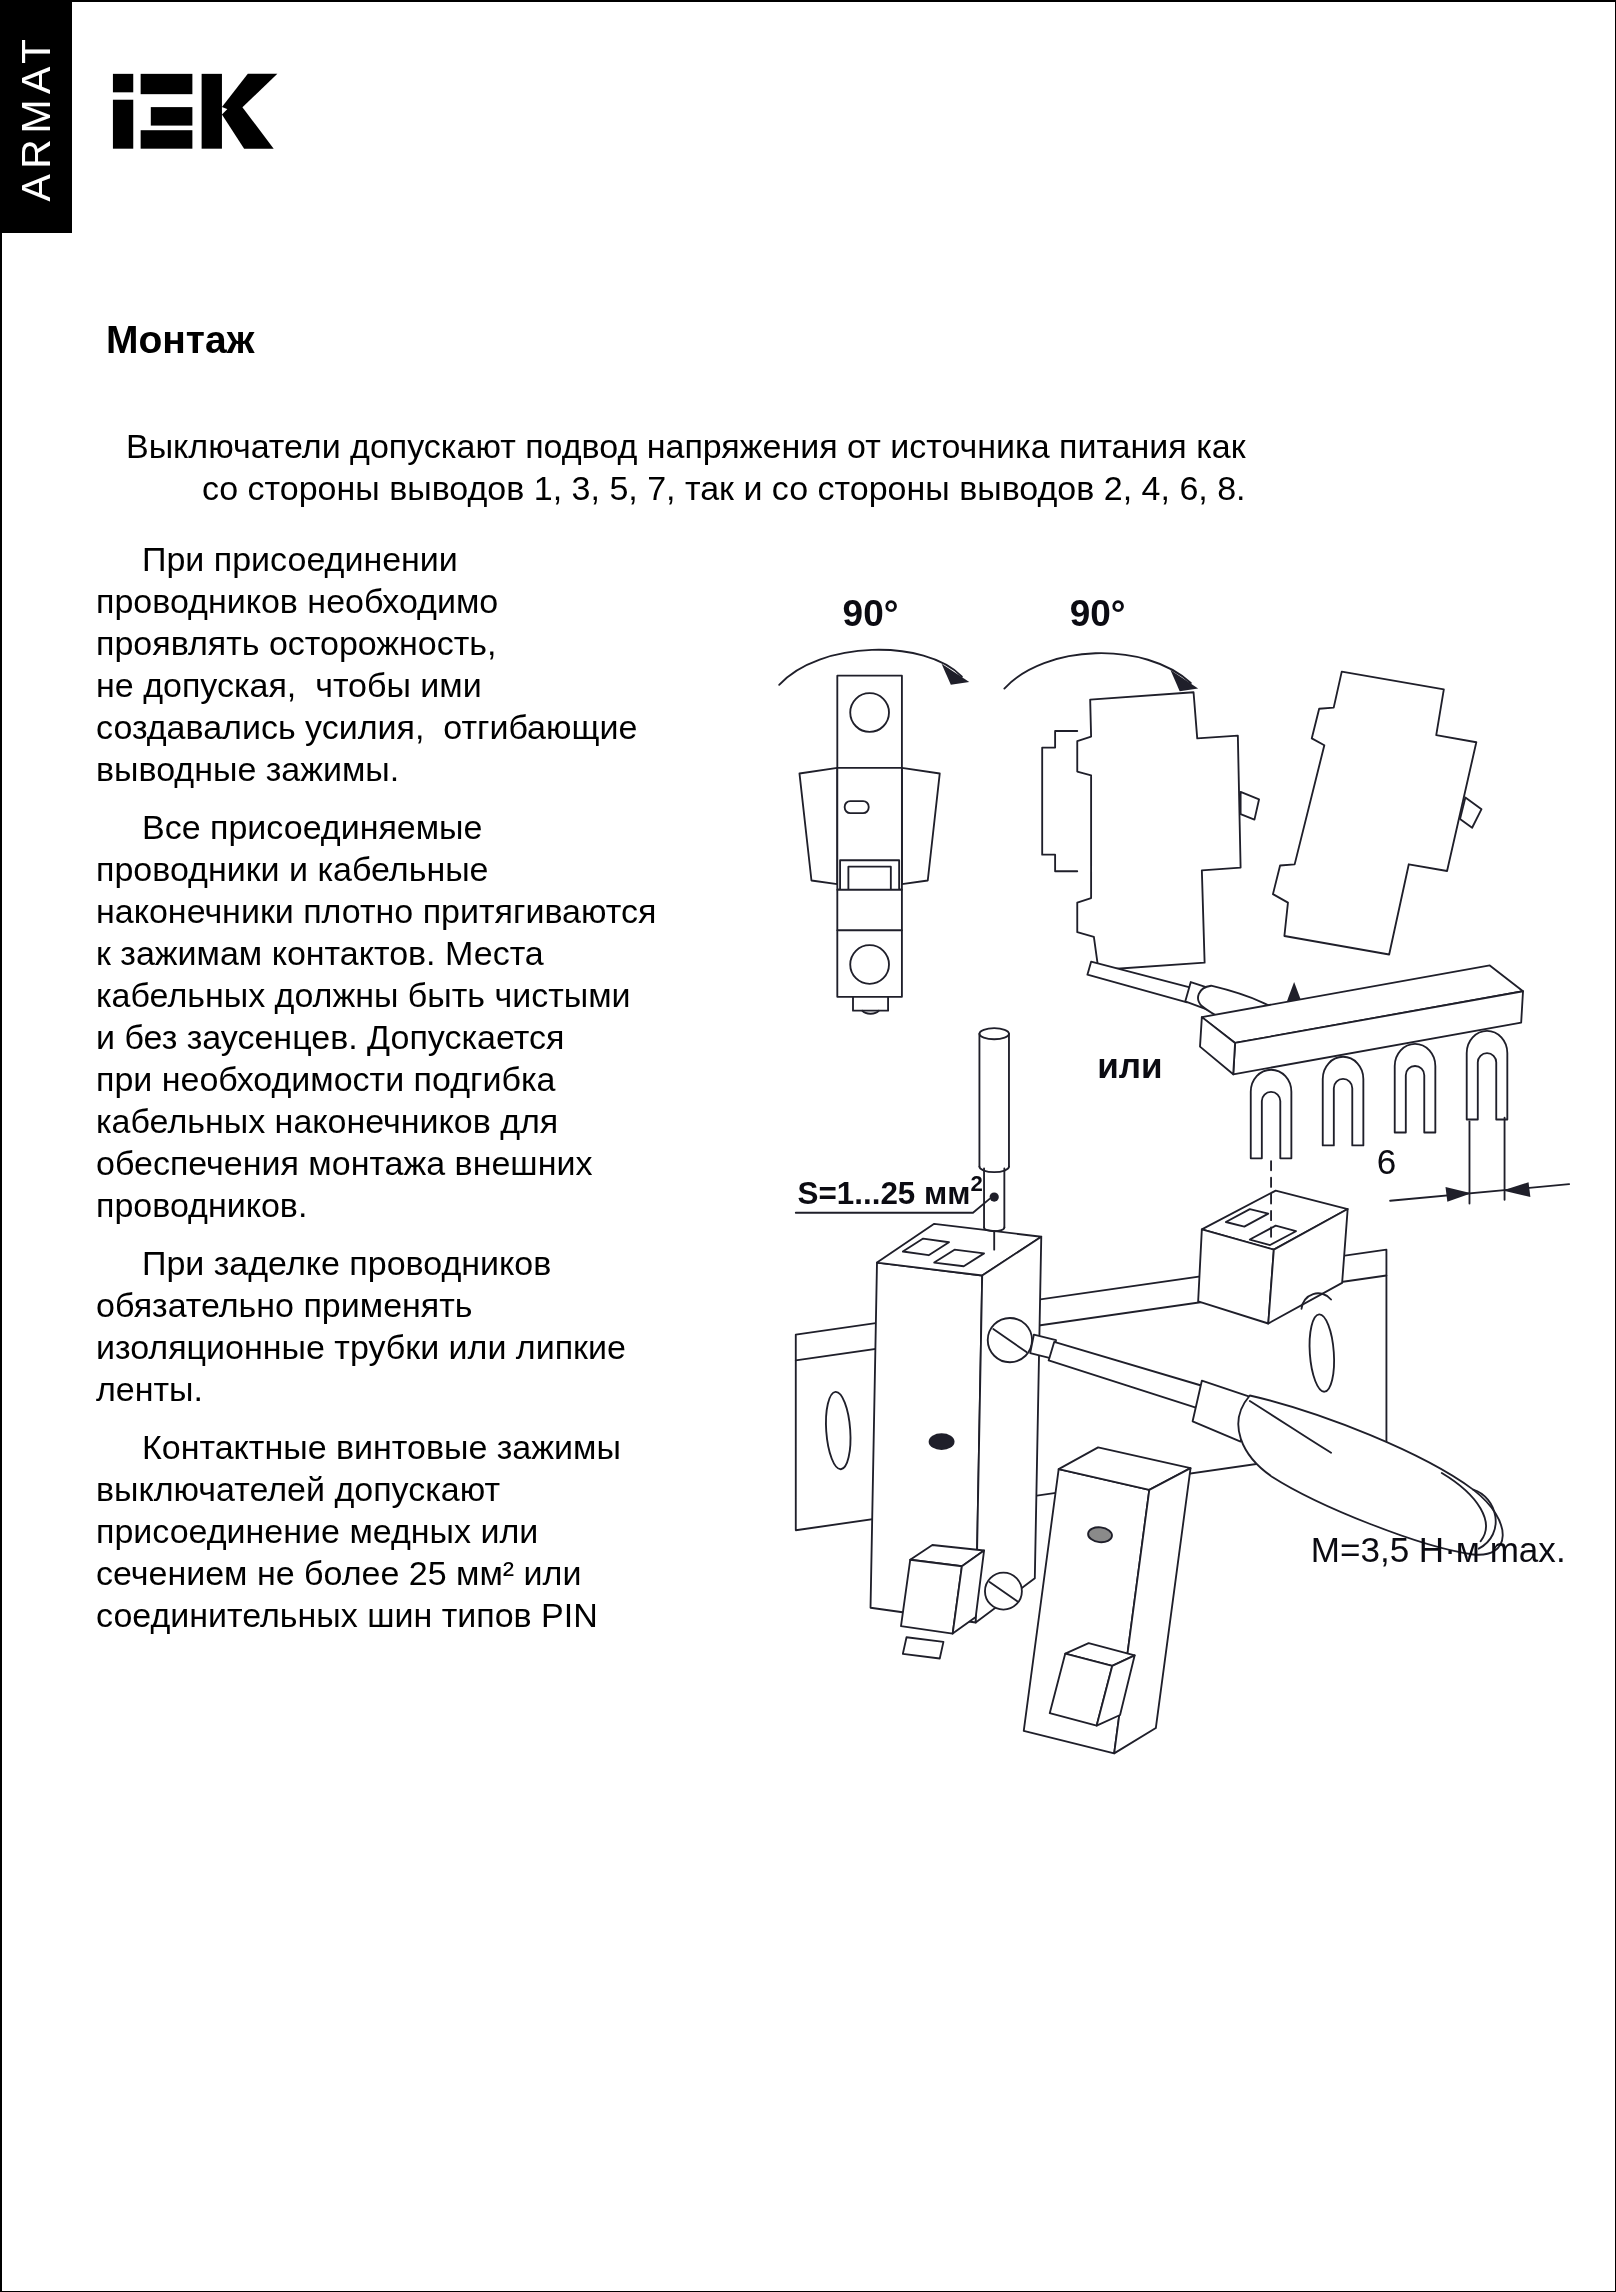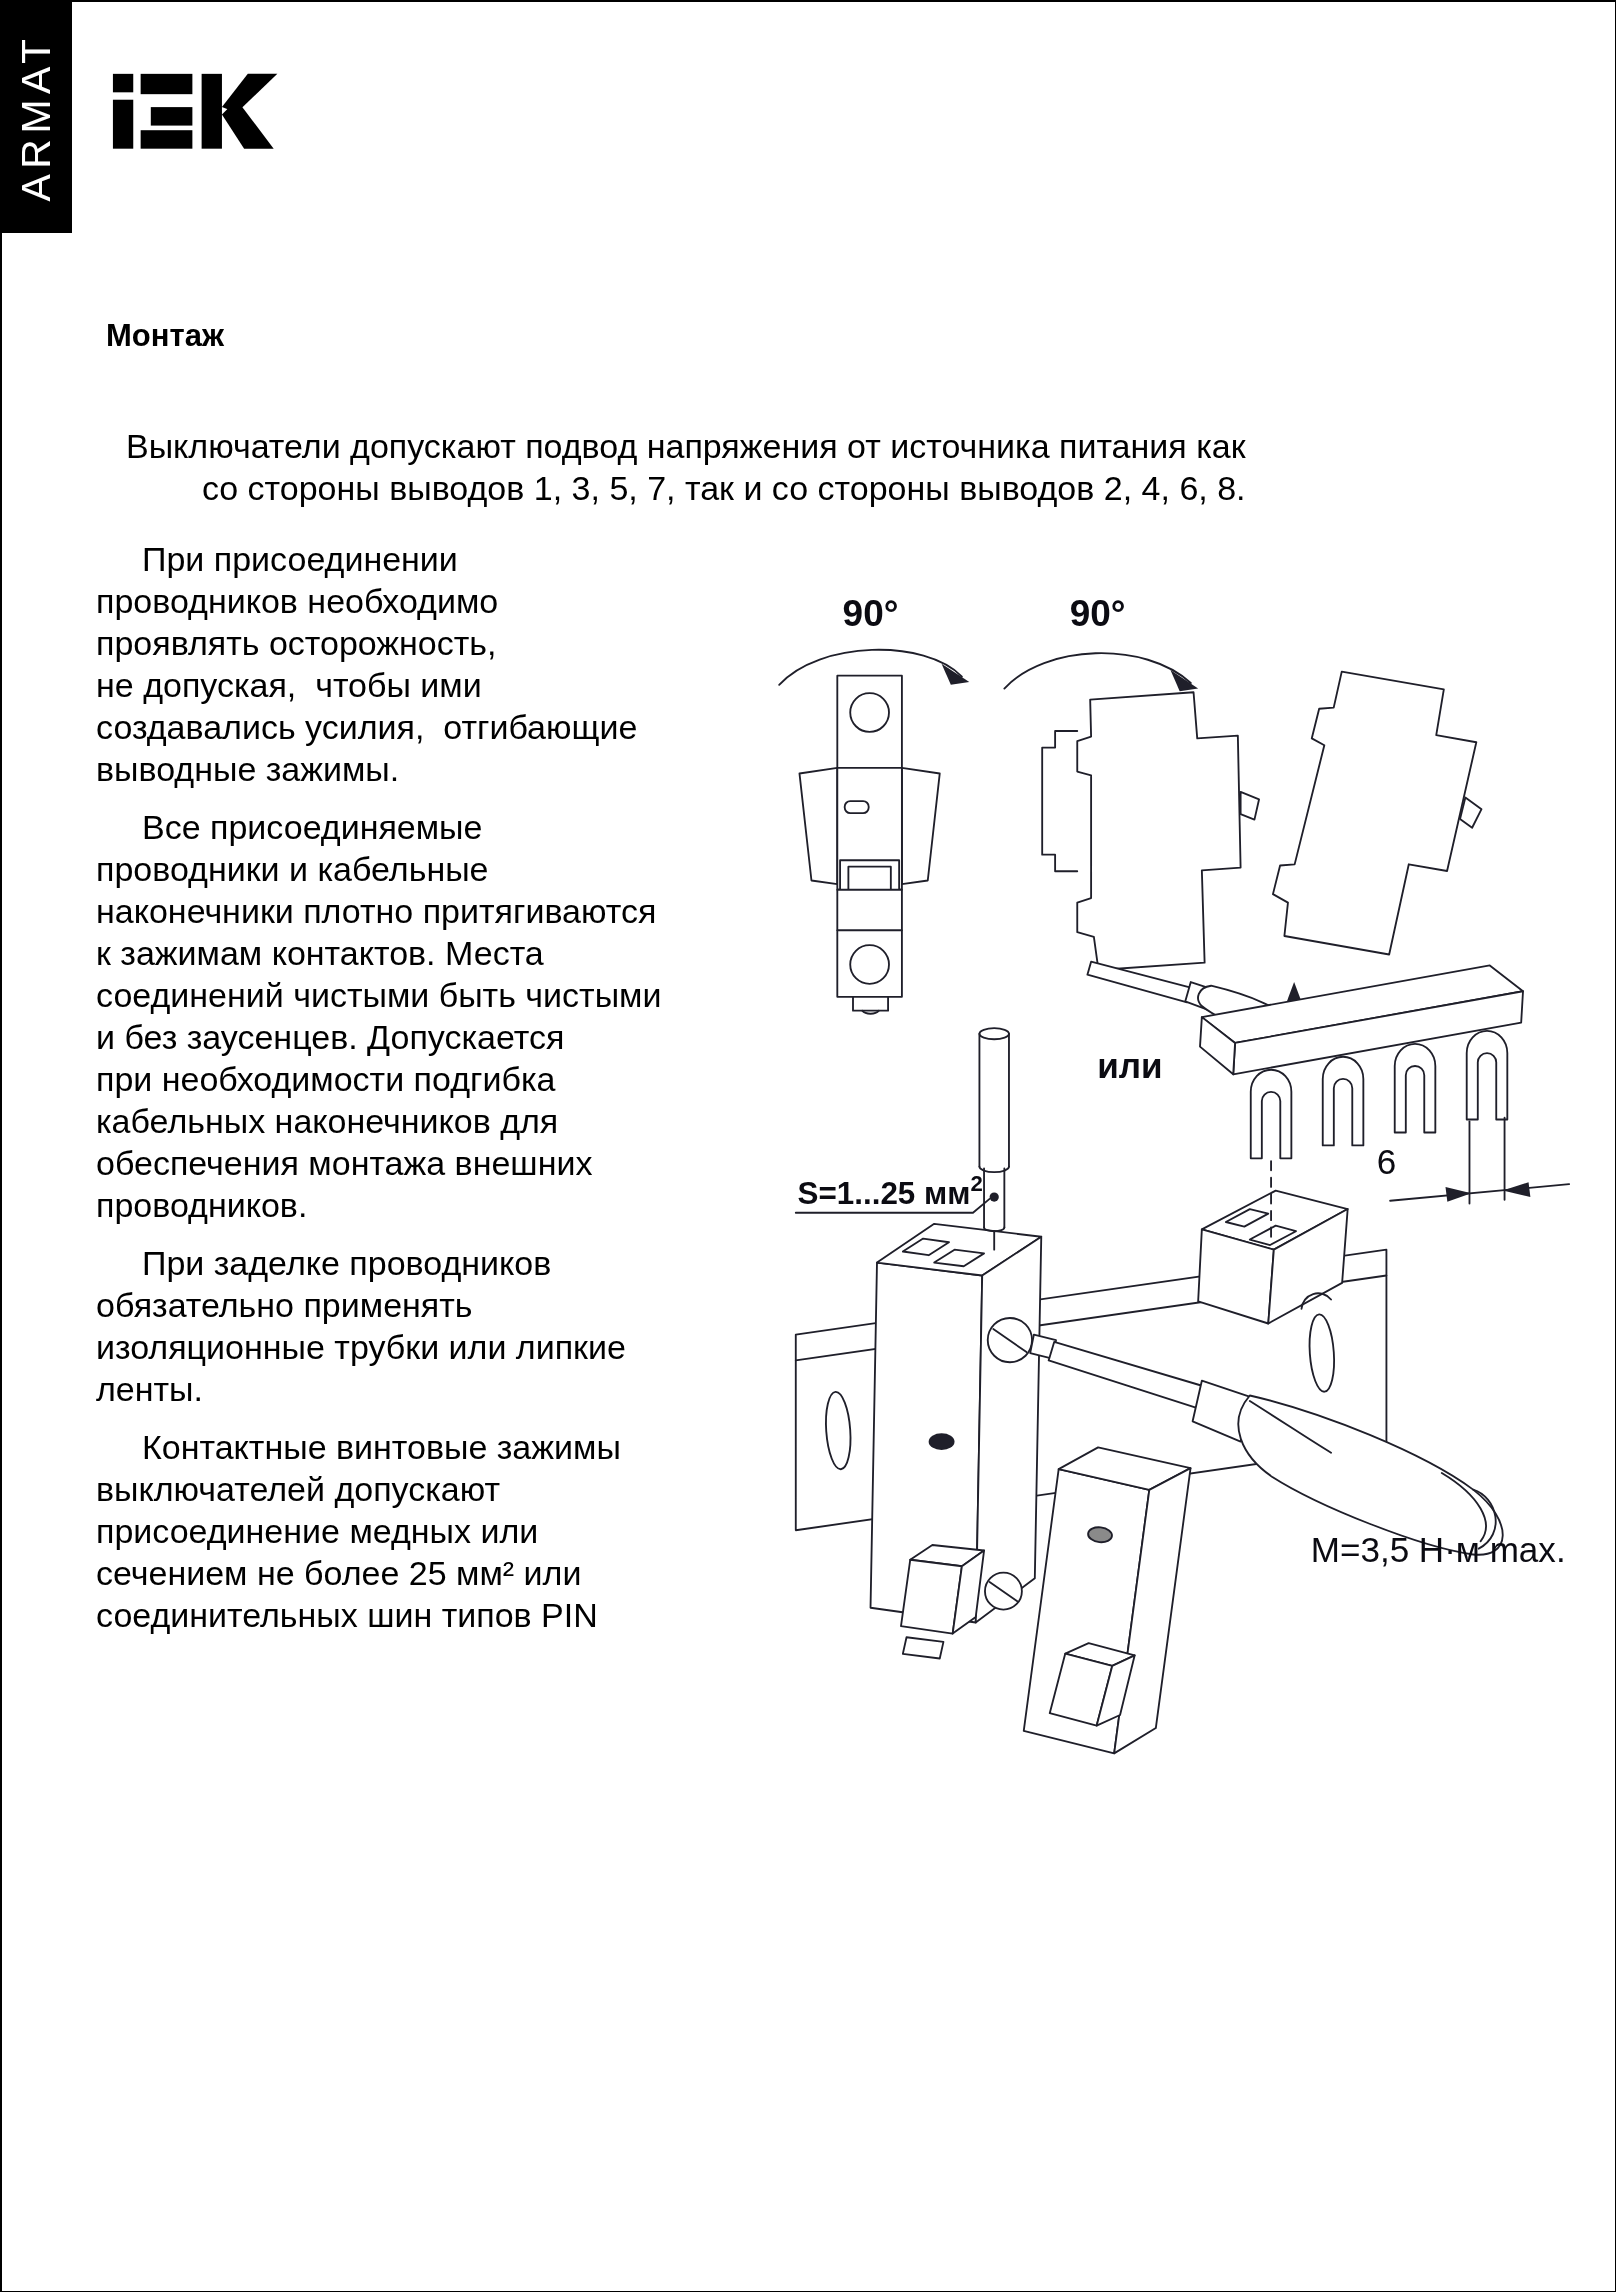--- a/index.html
+++ b/index.html
@@ -5,21 +5,21 @@
   html,body{margin:0;padding:0;background:#fff;}
   .page{position:relative;width:1617px;height:2293px;background:#fff;
         border:2.8px solid #000;box-sizing:border-box;overflow:hidden;
         font-family:"Liberation Sans",sans-serif;color:#000;}
   .side-tab{position:absolute;left:0;top:0;width:70px;height:231px;background:#000;
             display:flex;align-items:center;justify-content:center;}
   .side-tab-text{color:#fff;font-size:41px;letter-spacing:5.5px;white-space:nowrap;
                  transform:rotate(-90deg);font-weight:400;}
   .logo{position:absolute;left:109px;top:70px;width:172px;height:85px;}
   .logo rect,.logo polygon{fill:#000;stroke:none;}
-  .heading{position:absolute;left:104px;top:316px;font-size:31px;font-weight:bold;margin:0;}
+  .heading{position:absolute;left:104px;top:316px;font-size:39px;font-weight:bold;margin:0;}
   .intro{position:absolute;left:78px;top:423px;text-align:right;}
   .col{position:absolute;left:78px;top:520px;}
   .t-line{font-size:34px;line-height:42px;white-space:pre;}
   .intro .t-line{line-height:42px;}
   .t-line.first{padding-left:46px;}
   .para{margin:16px;}
   .figures{position:absolute;left:480px;top:512px;width:1089px;height:1260px;}
   .figures path,.figures rect,.figures circle,.figures ellipse,.figures polygon,
   .figures line,.figures polyline{stroke:#1f1f2a;stroke-width:2;fill:#fff;stroke-linejoin:round;stroke-linecap:round;}
   .figures .nf{fill:none;}
@@ -64,21 +64,21 @@
       <div class="t-line">проявлять осторожность,</div>
       <div class="t-line">не допуская,  чтобы ими</div>
       <div class="t-line">создавались усилия,  отгибающие</div>
       <div class="t-line">выводные зажимы.</div>
     </div>
     <div class="para">
       <div class="t-line first">Все присоединяемые</div>
       <div class="t-line">проводники и кабельные</div>
       <div class="t-line">наконечники плотно притягиваются</div>
       <div class="t-line">к зажимам контактов. Места</div>
-      <div class="t-line">соединений чистыми быть чистыми</div>
+      <div class="t-line">кабельных должны быть чистыми</div>
       <div class="t-line">и без заусенцев. Допускается</div>
       <div class="t-line">при необходимости подгибка</div>
       <div class="t-line">кабельных наконечников для</div>
       <div class="t-line">обеспечения монтажа внешних</div>
       <div class="t-line">проводников.</div>
     </div>
     <div class="para">
       <div class="t-line first">При заделке проводников</div>
       <div class="t-line">обязательно применять</div>
       <div class="t-line">изоляционные трубки или липкие</div>

